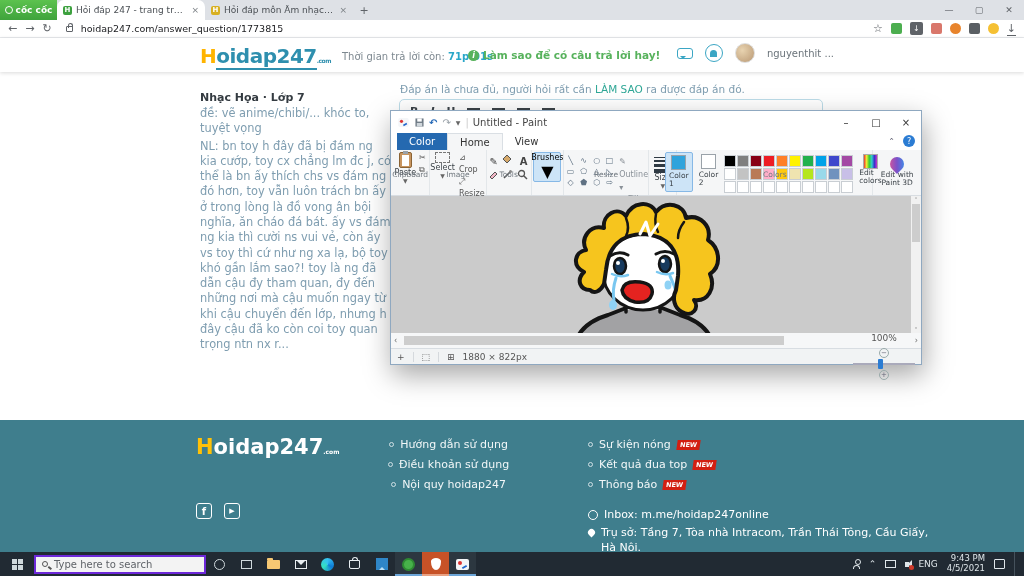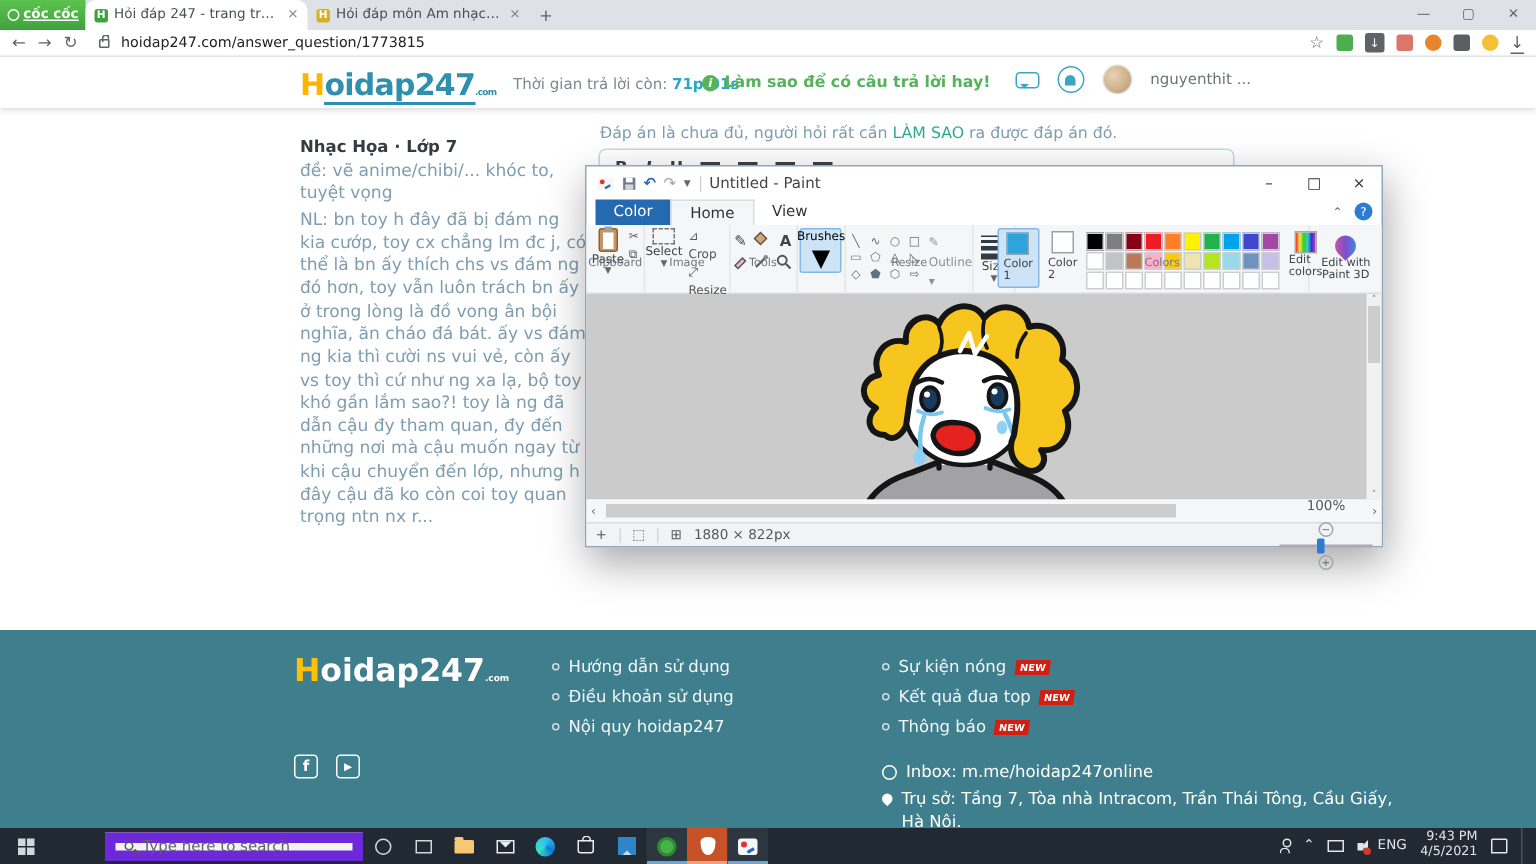--- a/index.html
+++ b/index.html
@@ -1,21 +1,21 @@
 <!DOCTYPE html>
 <html><head>
 <meta charset="utf-8">
 <style>
 * { margin:0; padding:0; box-sizing:border-box; }
 html,body { width:1024px; height:576px; overflow:hidden; }
 body { font-family:"DejaVu Sans","Liberation Sans",sans-serif; position:relative; background:#fff; }
 
 
 .tabstrip { position:absolute; top:0; left:0; width:1024px; height:20px; background:#dee1e6; display:flex; align-items:stretch; }
-.brand { width:57px; background:linear-gradient(#5cc24e,#3fa33c); color:#fff; font-size:9px; font-weight:bold; display:flex; align-items:center; justify-content:center; gap:3px;text-decoration:underline; }
+.brand { width:57px; background:linear-gradient(#5cc24e,#3fa33c); color:#fff; font-size:9px; font-weight:bold; display:flex; align-items:center; justify-content:center; gap:3px; }
 .brand .cup { width:8px; height:8px; border:1.5px solid #fff; border-radius:50%; }
 .tab { width:148px; display:flex; align-items:center; gap:4px; padding:0 6px; font-size:9px; color:#4b5055; position:relative; }
 .tab.active { background:#fff; border-radius:7px 7px 0 0; }
 .tab .fav { width:9px; height:9px; border-radius:2px; color:#fff; font-size:7px; font-weight:bold; display:flex; align-items:center; justify-content:center; flex:none; }
 .tab .t { flex:1; overflow:hidden; white-space:nowrap; text-overflow:ellipsis; }
 .tab .x { font-size:9px; color:#7c8186; }
 .newtab { width:22px; display:flex; align-items:center; justify-content:center; font-size:11px; color:#5f6368; }
 .winctl { position:absolute; right:0; top:0; height:20px; display:flex; }
 .winctl span { width:30px; display:flex; align-items:center; justify-content:center; font-size:9px; color:#5f6368; }
 .addressbar { position:absolute; top:20px; left:0; width:1024px; height:18px; background:#fff; display:flex; align-items:center; padding:0 8px; gap:8px; border-bottom:1px solid #e8eaed; }
@@ -59,21 +59,21 @@
 
 
 .footer { position:absolute; top:420px; left:0; width:1024px; height:132px; background:#3f7e8d; color:#fff; }
 .f-logo { position:absolute; left:196px; top:15px; font-size:21px; font-weight:bold; }
 .f-logo .h { color:#ffc107; }
 .f-logo .dot { font-size:6px; }
 .f-org { position:absolute; left:196px; top:40px; width:245px; font-size:10.5px; color:#e3eef1; line-height:1.4; }
 .f-social { position:absolute; left:196px; top:83px; display:flex; gap:12px; }
 .f-soc { width:16px; height:16px; border:1.5px solid #fff; border-radius:3px; font-size:10px; font-weight:bold; display:flex; align-items:center; justify-content:center; color:#fff; }
 .f-col { position:absolute; top:18px; display:flex; flex-direction:column; gap:7px; }
-.f-col.c1 { left:368px; } .f-col.c2 { left:588px; }
+.f-col.c1 { left:388px;align-items:center; } .f-col.c2 { left:588px; }
 .f-link { font-size:11px; color:#f2f7f8; display:flex; align-items:center; gap:6px; }
 .f-link .o { width:5px; height:5px; border:1px solid #cfe0e5; border-radius:50%; flex:none; }
 .badge-new { background:#d21f12; color:#fff; font-size:6.5px; font-weight:bold; padding:1px 3px; transform:skewX(-8deg); }
 .f-inbox { position:absolute; left:588px; top:88px; font-size:11px; display:flex; gap:6px; align-items:center; }
 .f-inbox .msgr { width:10px; height:10px; border:1.5px solid #fff; border-radius:50%; }
 .f-addr { position:absolute; left:588px; top:106px; width:345px; font-size:11px; line-height:1.35; display:flex; gap:6px; }
 .pin { width:7px; height:7px; background:#fff; border-radius:50% 50% 50% 0; transform:rotate(-45deg); flex:none; margin-top:3px; }
 
 
 .paint { position:absolute; left:390px; top:110px; width:532px; height:255px; background:#fff; border:1px solid #8fa8c0; box-shadow:2px 10px 26px rgba(0,0,0,.35); z-index:50; }
@@ -124,21 +124,21 @@
 .zoomctl { margin-left:auto; display:flex; align-items:center; gap:5px;flex-direction:column; }
 .zbtn { width:10px; height:10px; border:1px solid #9aa; border-radius:50%; font-size:7px; display:flex; align-items:center; justify-content:center; color:#667; }
 .ztrack { width:62px; height:2px; background:#aab; position:relative; }
 .zthumb { position:absolute; left:40%; top:-4px; width:5px; height:10px; background:#2b7cd3; border-radius:1px; }
 
 
 .taskbar { position:absolute; top:552px; left:0; width:1024px; height:24px; background:#212a33; display:flex; align-items:center; z-index:100; color:#dfe6ea; }
 .tb-start { width:34px; height:24px; display:flex; align-items:center; justify-content:center; }
 .winlogo { display:grid; grid-template-columns:5px 5px; grid-auto-rows:5px; gap:1px; }
 .winlogo i { background:#cfd8dc; }
-.tb-search { width:172px; height:19px; background:#f3f3f3; border:7px solid #6d28d9; display:flex; align-items:center; gap:6px; padding:0 6px; color:#5f6368; font-size:10px;margin-left:36px; }
+.tb-search { width:172px; height:19px; background:#f3f3f3; border:2px solid #6d28d9; display:flex; align-items:center; gap:6px; padding:0 6px; color:#5f6368; font-size:10px; }
 .mag { width:6px; height:6px; border:1.5px solid #555; border-radius:50%; position:relative; flex:none; }
 .mag:after { content:""; position:absolute; left:5px; top:5px; width:4px; height:1.5px; background:#555; transform:rotate(40deg); }
 .tb-ic { width:27px; height:24px; display:flex; align-items:center; justify-content:center; position:relative; }
 .tb-ic.run { background:#2c3740; box-shadow:inset 0 -2px 0 #6ca6d9; }
 .tb-ic.orange { background:#c75227; box-shadow:inset 0 -2px 0 #e8a183; }
 .cortana { width:11px; height:11px; border:1.5px solid #cfd8dc; border-radius:50%; }
 .taskview { width:11px; height:9px; border:1.5px solid #cfd8dc; }
 .folder { width:13px; height:9px; background:#f7c873; border-radius:1px; position:relative; }
 .folder:before { content:""; position:absolute; top:-2px; left:0; width:6px; height:2px; background:#f7c873; border-radius:1px 1px 0 0; }
 .mailic { width:12px; height:9px; border:1.5px solid #e8eef2; position:relative; }

